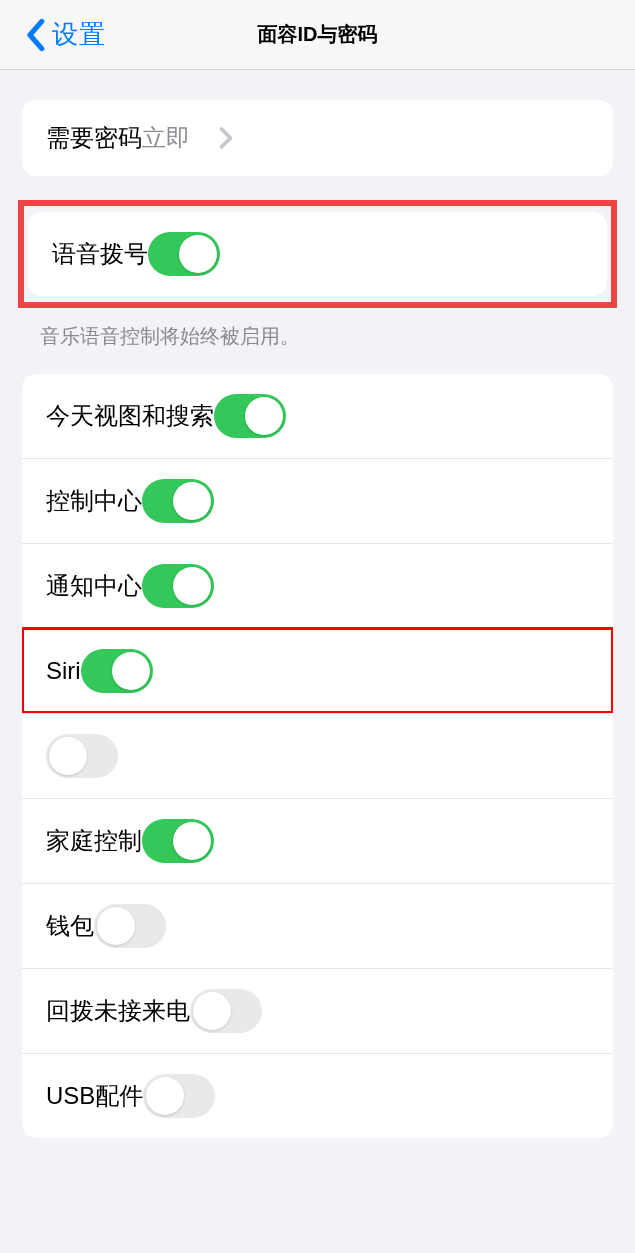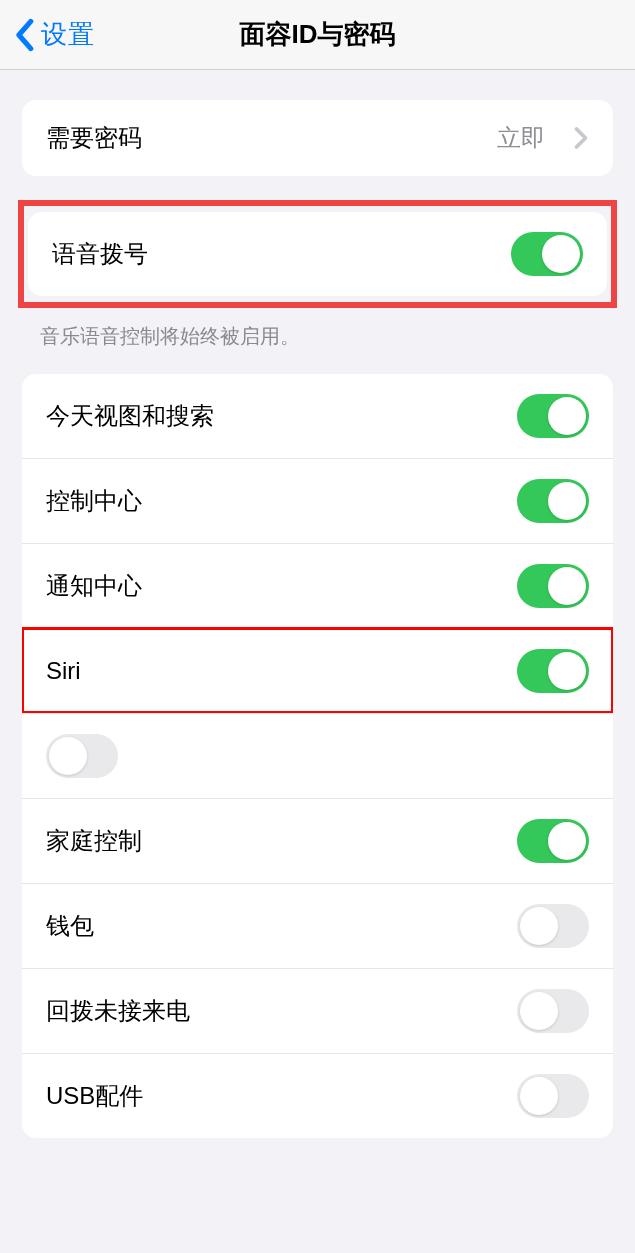--- a/index.html
+++ b/index.html
@@ -14,50 +14,50 @@
       height: 70px;
       background: #f7f7f7;
       border-bottom: 1px solid #d1d1d5;
       display: flex;
       align-items: center;
       position: relative;
     }
     .back-area {
       display: flex;
       align-items: center;
-      padding-left: 13px;
+      padding-left: 24px;
       cursor: pointer;
     }
     .back-chevron svg { width: 22px; height: 34px; display: block; }
     .back-label {
       color: #007aff;
       font-size: 26px;
       margin-left: 6px;
       letter-spacing: 1px;
     }
     .nav-title {
       position: absolute;
       left: 50%;
       transform: translateX(-50%);
-      font-size: 26px;
+      font-size: 20px;
       font-weight: 600;
       color: #000;
     }
     .content { padding-top: 30px; }
     .section { margin-bottom: 24px; }
     .card {
       background: #fff;
       border-radius: 14px;
       margin: 0 22px;
       overflow: hidden;
     }
     .row {
       display: flex;
       align-items: center;
-      justify-content: space-between;
+      justify-content: flex-start;
       padding: 20px 24px;
       min-height: 76px;
       position: relative;
     }
     .row + .row { border-top: 1px solid #e5e5ea; }
     .row-label {
       font-size: 24px;
       color: #000;
       font-weight: 400;
     }

